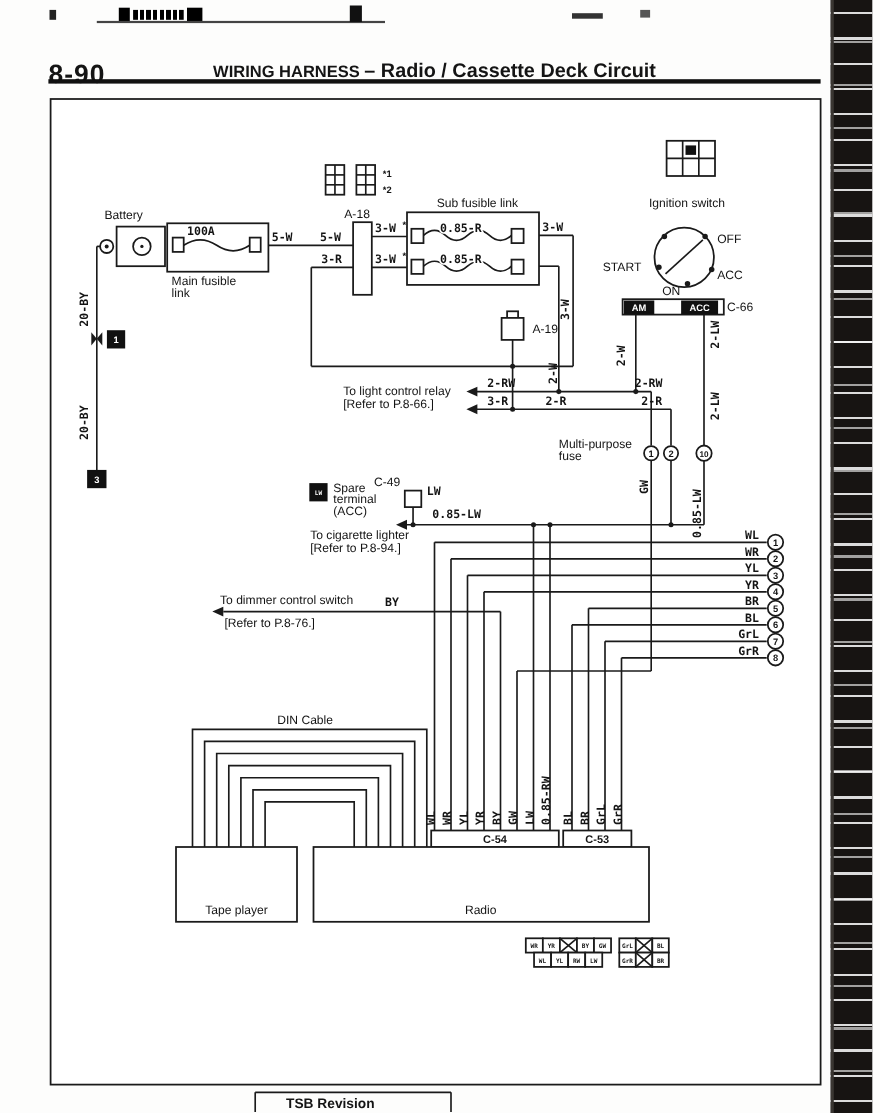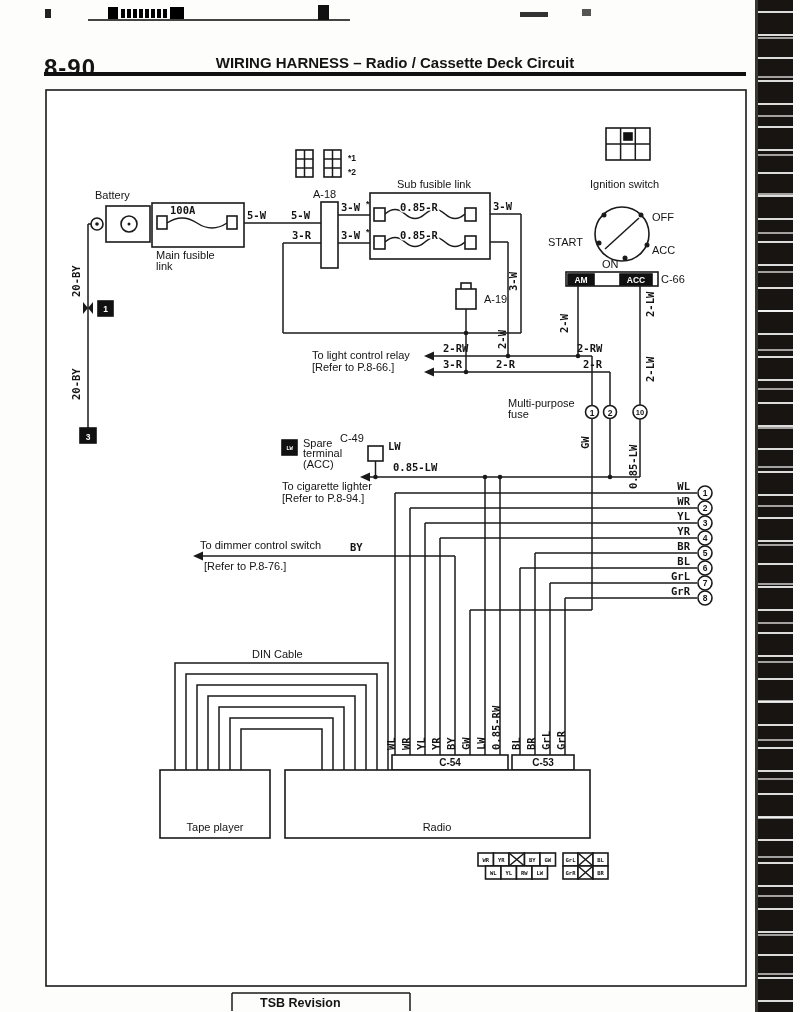--- a/index.html
+++ b/index.html
@@ -2,21 +2,21 @@
 <html><head>
 <meta charset="utf-8">
 <style>
   html,body{margin:0;padding:0;}
   body{width:800px;height:1012px;background:#fdfdfc;position:relative;overflow:hidden;
        font-family:"Liberation Sans",sans-serif;color:#141414;}
   .abs{position:absolute;}
   
   .hdr-num{left:44px;top:42px;font-size:24px;font-weight:bold;letter-spacing:1px;margin-top:12px;}
   .hdr-title{left:44px;top:54px;width:702px;text-align:center;font-size:15px;font-weight:bold;}
-  .hdr-title .sub{font-size:15px;}
+  .hdr-title .sub{font-size:18px;}
   .hdr-rule{left:44px;top:72px;width:702px;height:4px;background:#101010;}
   
   .dg-title{left:58px;top:96px;font-size:17px;font-weight:bold;letter-spacing:.3px;}
   .dg-title .num{margin-right:12px;}
   .dg-engine{left:60px;top:123px;font-size:13.5px;font-weight:bold;}
   
   .strip{left:755px;top:0;width:38px;height:1012px;background-color:#171412;
     background-image:
       repeating-linear-gradient(to bottom, rgba(255,255,255,0) 0 11px, rgba(255,255,255,.85) 11px 13px, rgba(255,255,255,0) 13px 23px),
       repeating-linear-gradient(to bottom, rgba(255,255,255,0) 0 37px, rgba(255,255,255,.6) 37px 39px);

